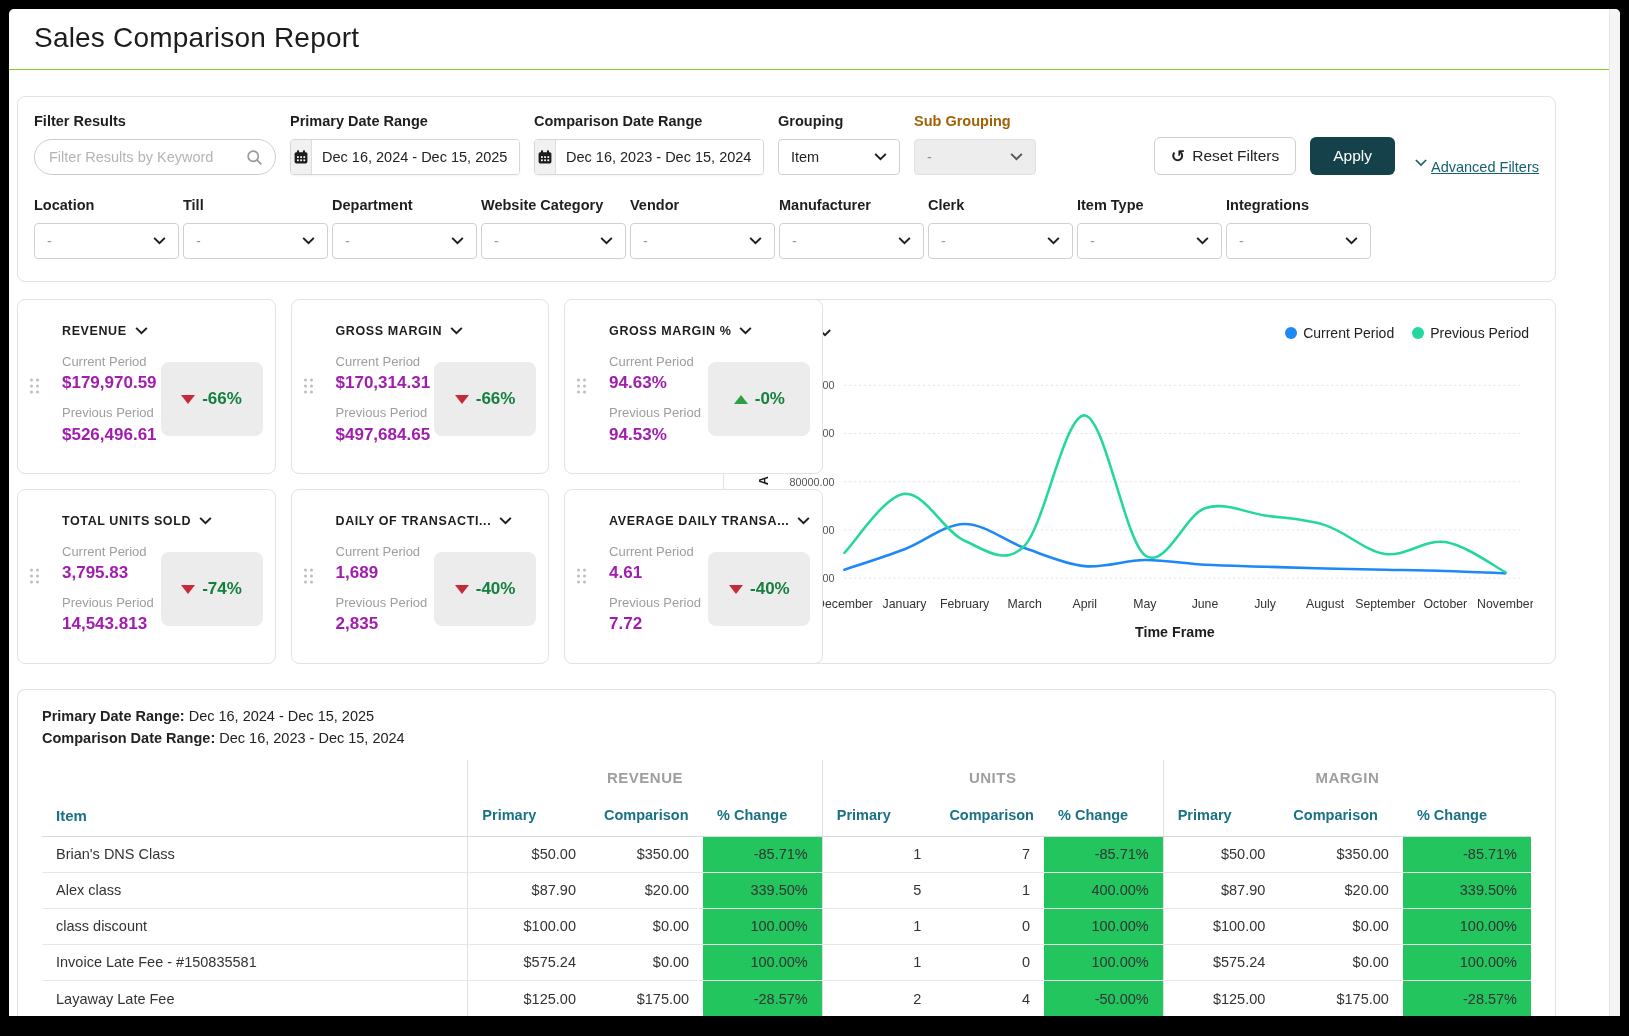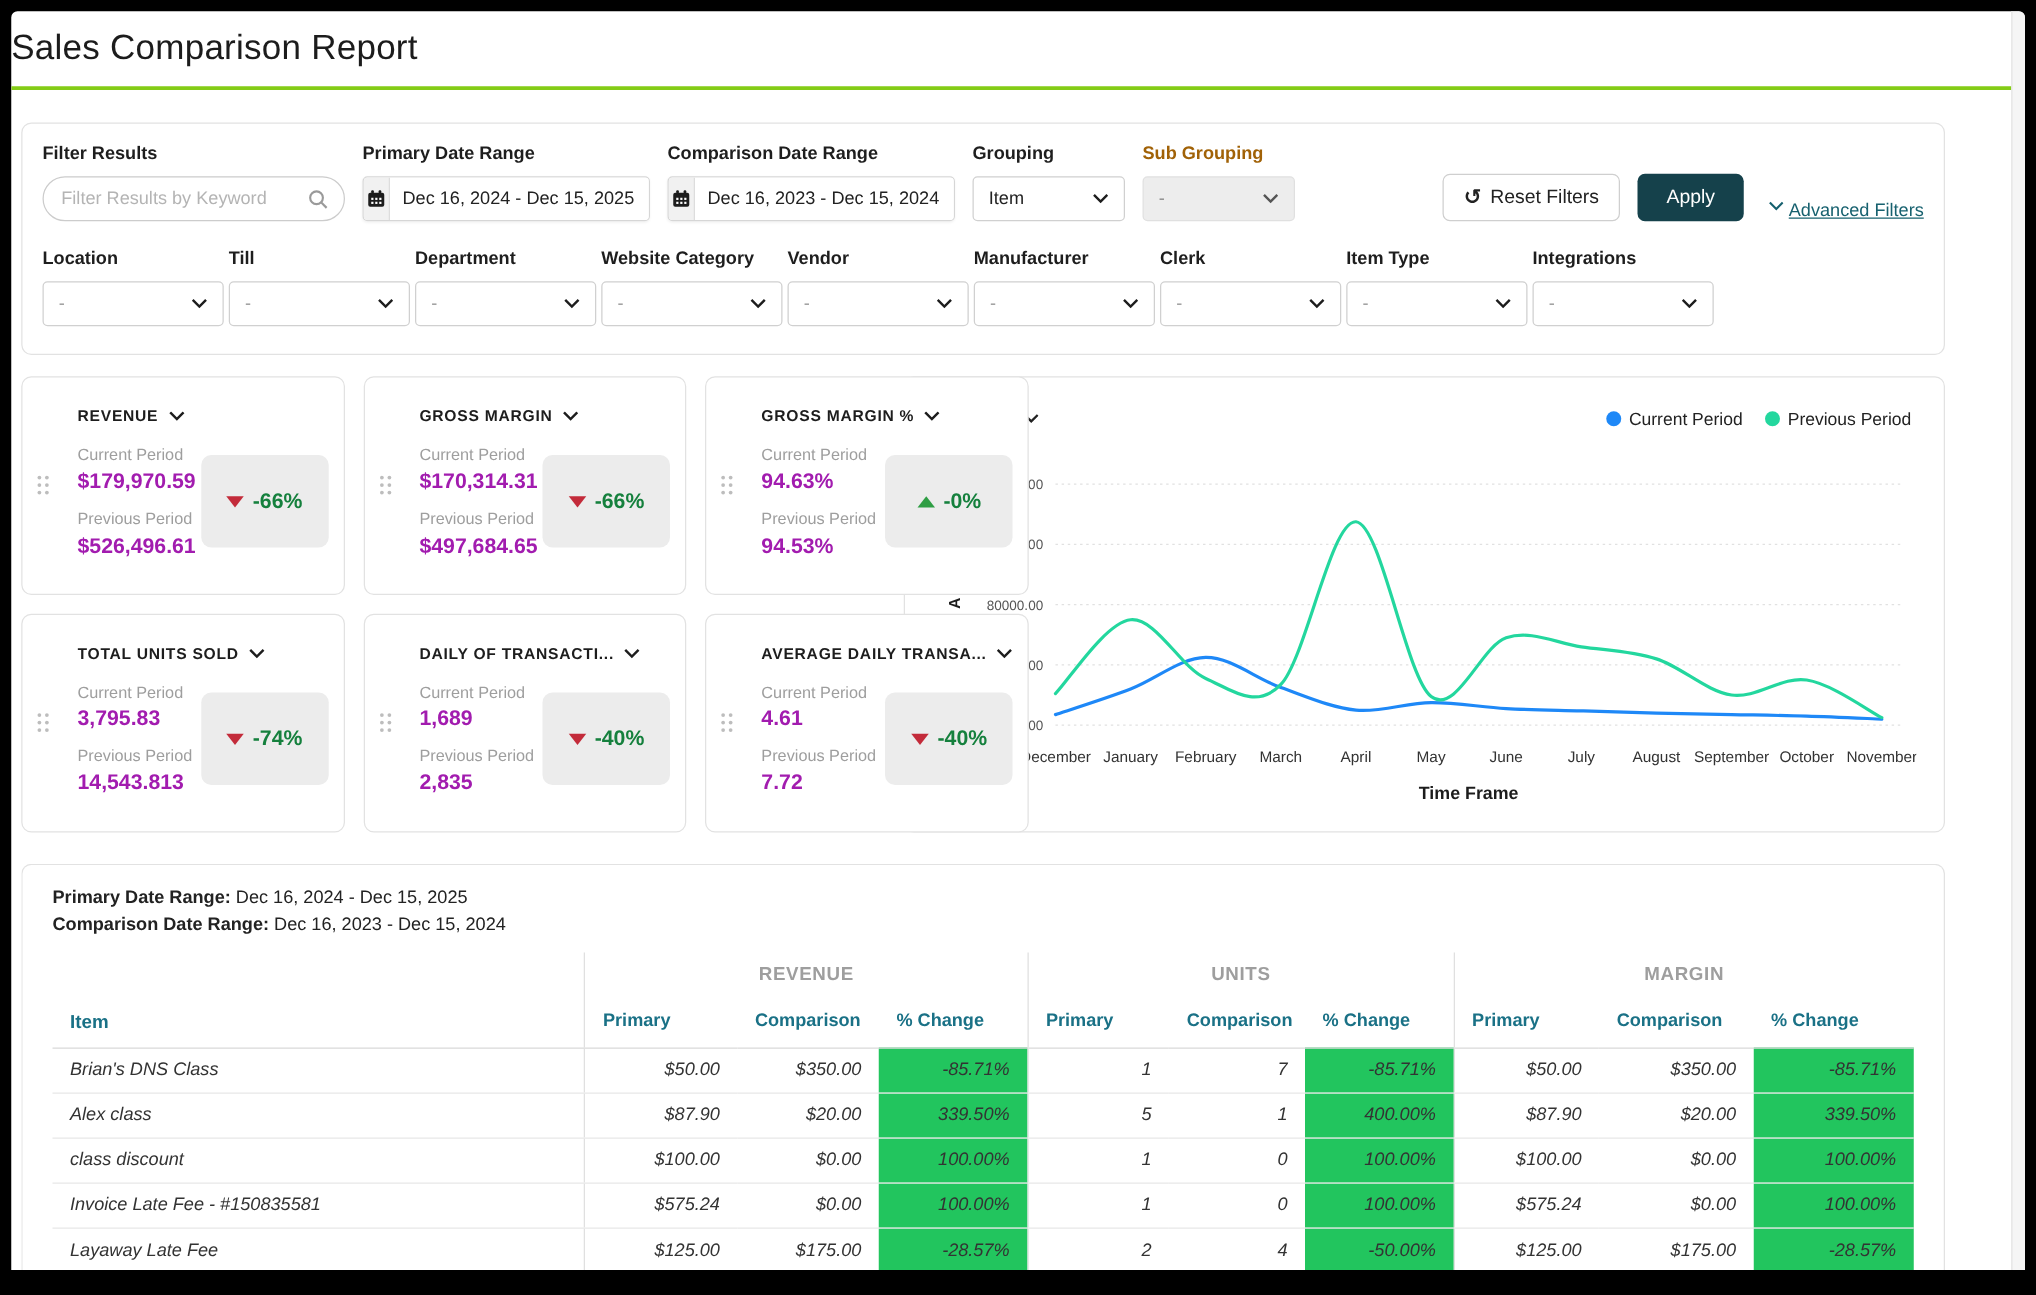--- a/index.html
+++ b/index.html
@@ -4,21 +4,21 @@
 <style>
   * { margin:0; padding:0; box-sizing:border-box; }
   html,body { width:1629px; height:1036px; overflow:hidden; }
   body { font-family:"Liberation Sans","DejaVu Sans",sans-serif; background:#000; }
   .frame { position:absolute; inset:0; background:#fff; border:9px solid #000;
            border-bottom-width:20px; border-radius:14px; overflow:hidden; }
   .scroll-track { position:absolute; top:0; right:0; width:11px; height:100%;
                   background:#f5f5f5; border-left:1px solid #e4e4e4; z-index:5; }
 
   
-  .page-header { padding:13px 0 15px; border-bottom:3px solid #84cc16; }
+  .page-header { padding:13px 25px 15px; border-bottom:1px solid #84cc16; }
   .page-title { font-size:28px; font-weight:500; color:#1c1c1c; letter-spacing:.2px; }
 
   .content { margin:0 64px 0 8px; }
 
   
   .card { background:#fff; border:1px solid #e2e2e2; border-radius:8px; }
 
   
   .filter-panel { margin-top:26px; padding:16px 16px 22px; }
   .f-row1 { display:flex; align-items:flex-end; gap:14px; }
@@ -92,21 +92,21 @@
   .report-card { margin-top:25px; padding:18px 24px 0; border-bottom:none; border-bottom-left-radius:0; border-bottom-right-radius:0; }
   .range-line { font-size:14.5px; color:#222; margin-bottom:6px; }
   .range-line b { font-weight:bold; }
   table { width:100%; border-collapse:collapse; margin-top:14px; table-layout:fixed; }
   th, td { font-size:14.5px; padding:9px 14px; }
   .grp-row th { color:#9e9e9e; font-weight:bold; letter-spacing:.5px; text-align:center;
                 font-size:15px; padding-bottom:12px; }
   .hdr-row th { color:#1a7186; font-weight:bold; text-align:left; border-bottom:1px solid #d9d9d9;
                 padding-bottom:12px; }
   .hdr-row th.item-h { text-align:left; font-size:15px; }
-  td { color:#333; text-align:right; border-bottom:1px solid #e7e7e7; height:36px;font-style:italic; }
+  td { color:#333; text-align:right; border-bottom:1px solid #e7e7e7; height:36px; }
   td.item-c { text-align:left; color:#333; }
   .grp-start { border-left:1px solid #e0e0e0; }
   .pct { background:#22c55e; }
   tbody tr:last-child td { border-bottom:none; }
 </style>
 </head>
 <body>
 
 <div class="frame">
   <div class="scroll-track"></div>

